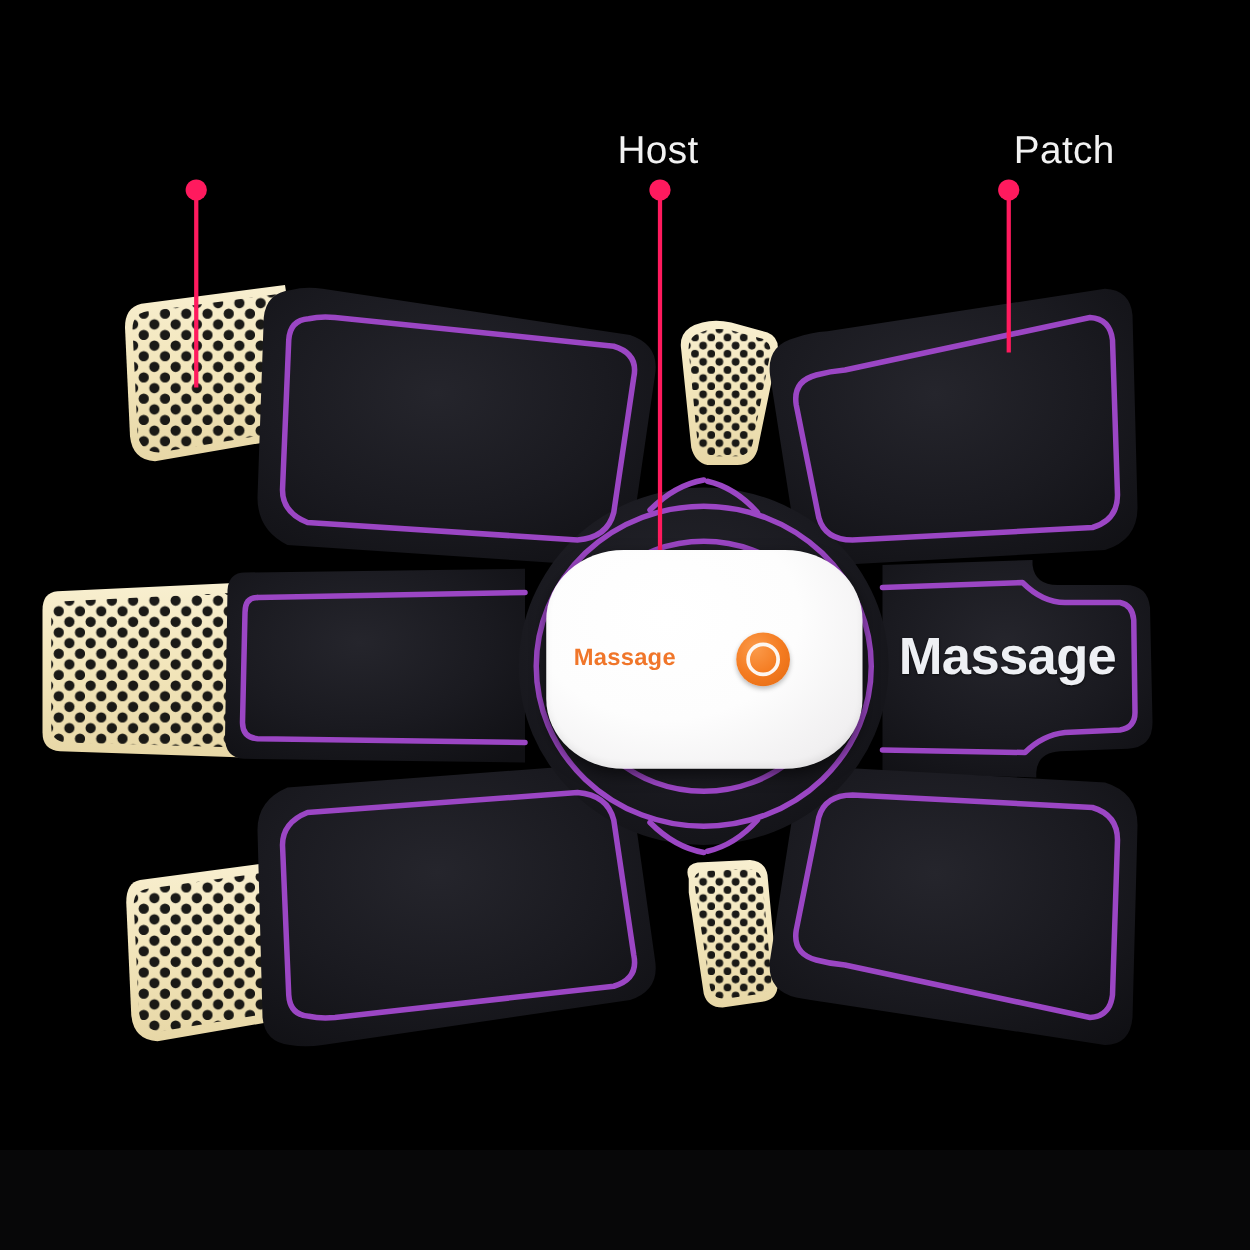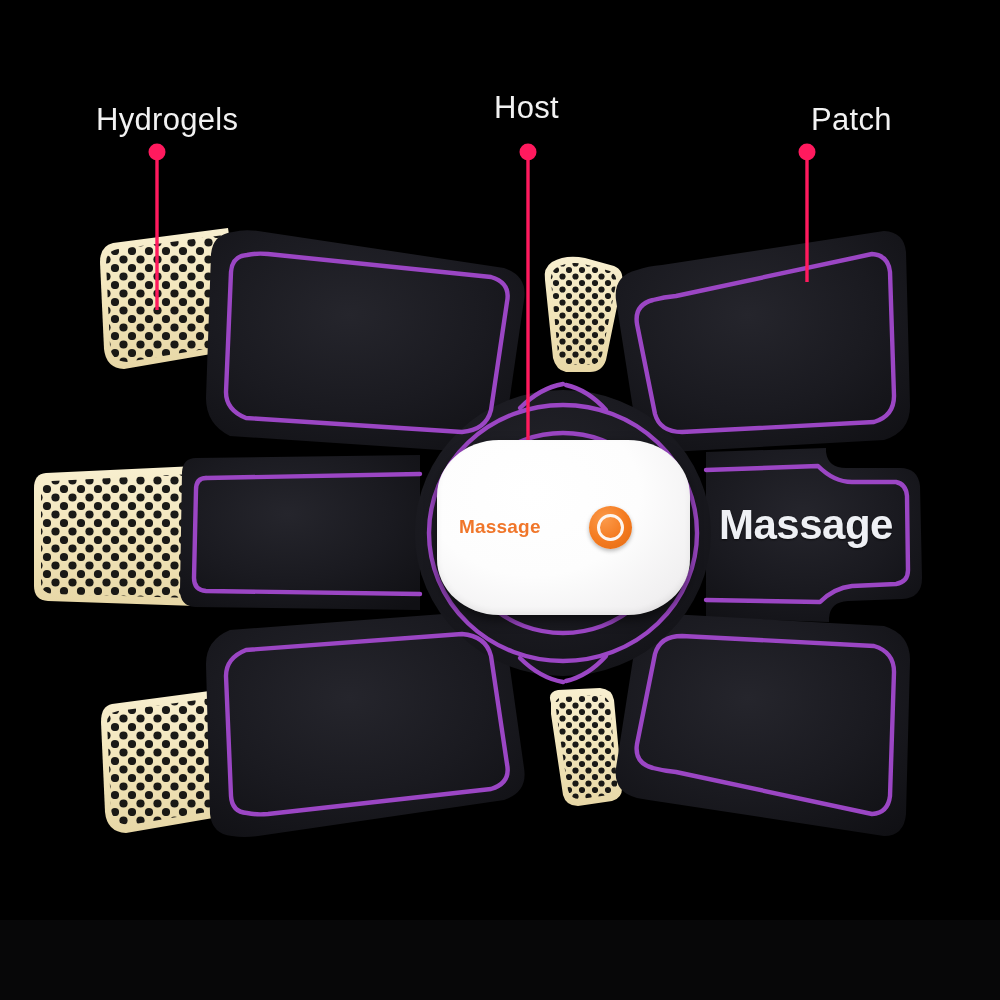--- a/index.html
+++ b/index.html
@@ -35,21 +35,21 @@
   .callout-label {
     position: absolute;
     color: #f2f2f2;
     font-size: 31px;
     font-weight: 400;
     letter-spacing: 0.3px;
     white-space: nowrap;
     line-height: 1;
   }
   #label-hydrogels { left: 96px;  top: 104px; }
-  #label-host      { left: 494px; top: 92px; }
+  #label-host      { left: 494px; top: 104px; }
   #label-patch     { left: 811px; top: 104px; }
 
   
   #host-unit {
     position: absolute;
     left: 437px;
     top: 440px;
     width: 253px;
     height: 175px;
     border-radius: 62px / 56px;
@@ -224,21 +224,20 @@
       <circle cx="157" cy="152" r="8.5" fill="#ff1a5e"></circle>
 
       <line x1="528" y1="152" x2="528" y2="502" stroke="#ff1a5e" stroke-width="3.4"></line>
       <circle cx="528" cy="152" r="8.5" fill="#ff1a5e"></circle>
 
       <line x1="807" y1="152" x2="807" y2="282" stroke="#ff1a5e" stroke-width="3.4"></line>
       <circle cx="807" cy="152" r="8.5" fill="#ff1a5e"></circle>
     </g>
   </svg>
 
-  <div class="callout-label" id="label-hydrogels">Hydrogels</div>
 
   <div class="callout-label" id="label-host">Host</div>
 
   <div class="callout-label" id="label-patch">Patch</div>
 
   <div id="host-unit">
     <div id="host-massage-text">Massage</div>
     <div id="host-power-button">
       <div id="host-power-ring"></div>
     </div>

